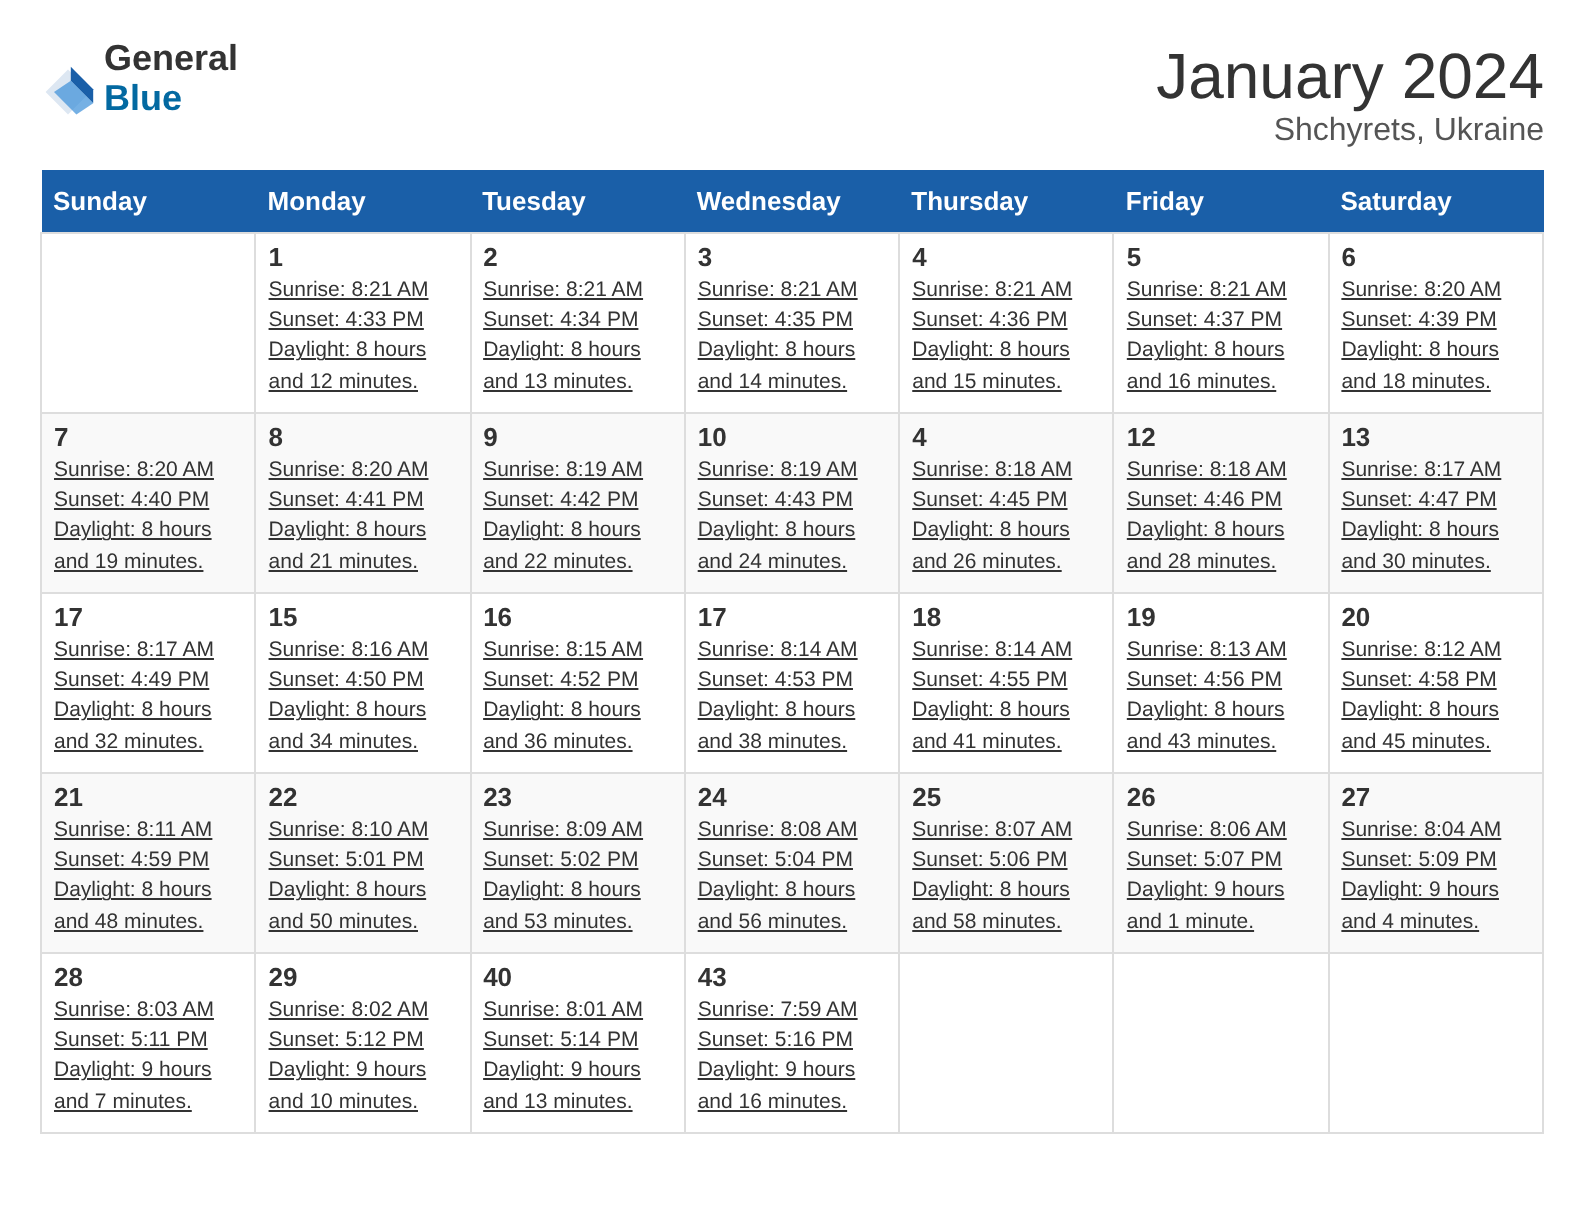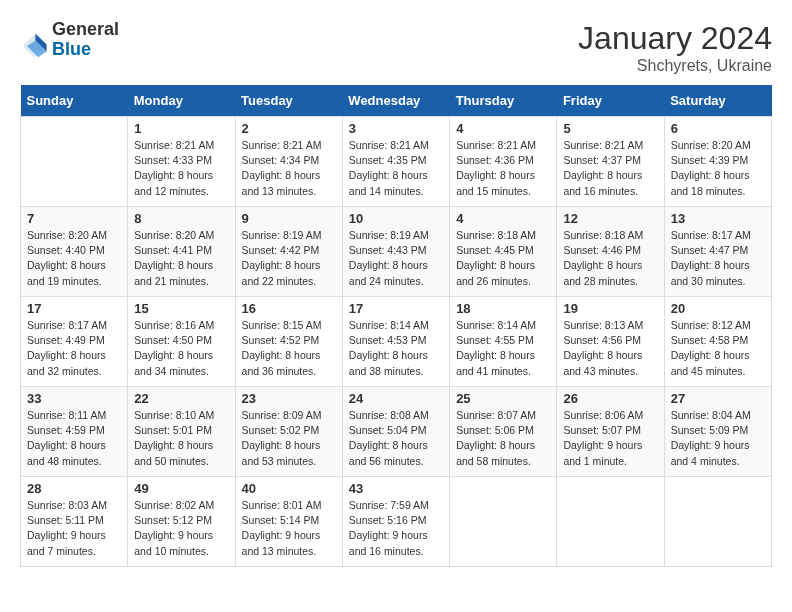--- a/index.html
+++ b/index.html
@@ -75,20 +75,21 @@
     .day-num {
       font-size: 13px;
       font-weight: bold;
       display: block;
       margin-bottom: 2px;
     }
     .day-info {
       font-size: 10.5px;
       line-height: 1.45;
       color: #333;
+      text-decoration: underline;
     }
     tr:nth-child(even) td {
       background-color: #f9f9f9;
     }
     tr:nth-child(odd) td {
       background-color: #fff;
     }
     .empty-cell {
       background-color: #fff !important;
     }
@@ -253,21 +254,21 @@
       </td>
         <td>
         <span class="day-num">20</span>
         <div class="day-info">
           Sunrise: 8:12 AM<br>Sunset: 4:58 PM<br>Daylight: 8 hours and 45 minutes.
         </div>
       </td>
       </tr>
       <tr>
         <td>
-        <span class="day-num">33</span>
+        <span class="day-num">21</span>
         <div class="day-info">
           Sunrise: 8:11 AM<br>Sunset: 4:59 PM<br>Daylight: 8 hours and 48 minutes.
         </div>
       </td>
         <td>
         <span class="day-num">22</span>
         <div class="day-info">
           Sunrise: 8:10 AM<br>Sunset: 5:01 PM<br>Daylight: 8 hours and 50 minutes.
         </div>
       </td>
@@ -303,21 +304,21 @@
       </td>
       </tr>
       <tr>
         <td>
         <span class="day-num">28</span>
         <div class="day-info">
           Sunrise: 8:03 AM<br>Sunset: 5:11 PM<br>Daylight: 9 hours and 7 minutes.
         </div>
       </td>
         <td>
-        <span class="day-num">49</span>
+        <span class="day-num">29</span>
         <div class="day-info">
           Sunrise: 8:02 AM<br>Sunset: 5:12 PM<br>Daylight: 9 hours and 10 minutes.
         </div>
       </td>
         <td>
         <span class="day-num">40</span>
         <div class="day-info">
           Sunrise: 8:01 AM<br>Sunset: 5:14 PM<br>Daylight: 9 hours and 13 minutes.
         </div>
       </td>

